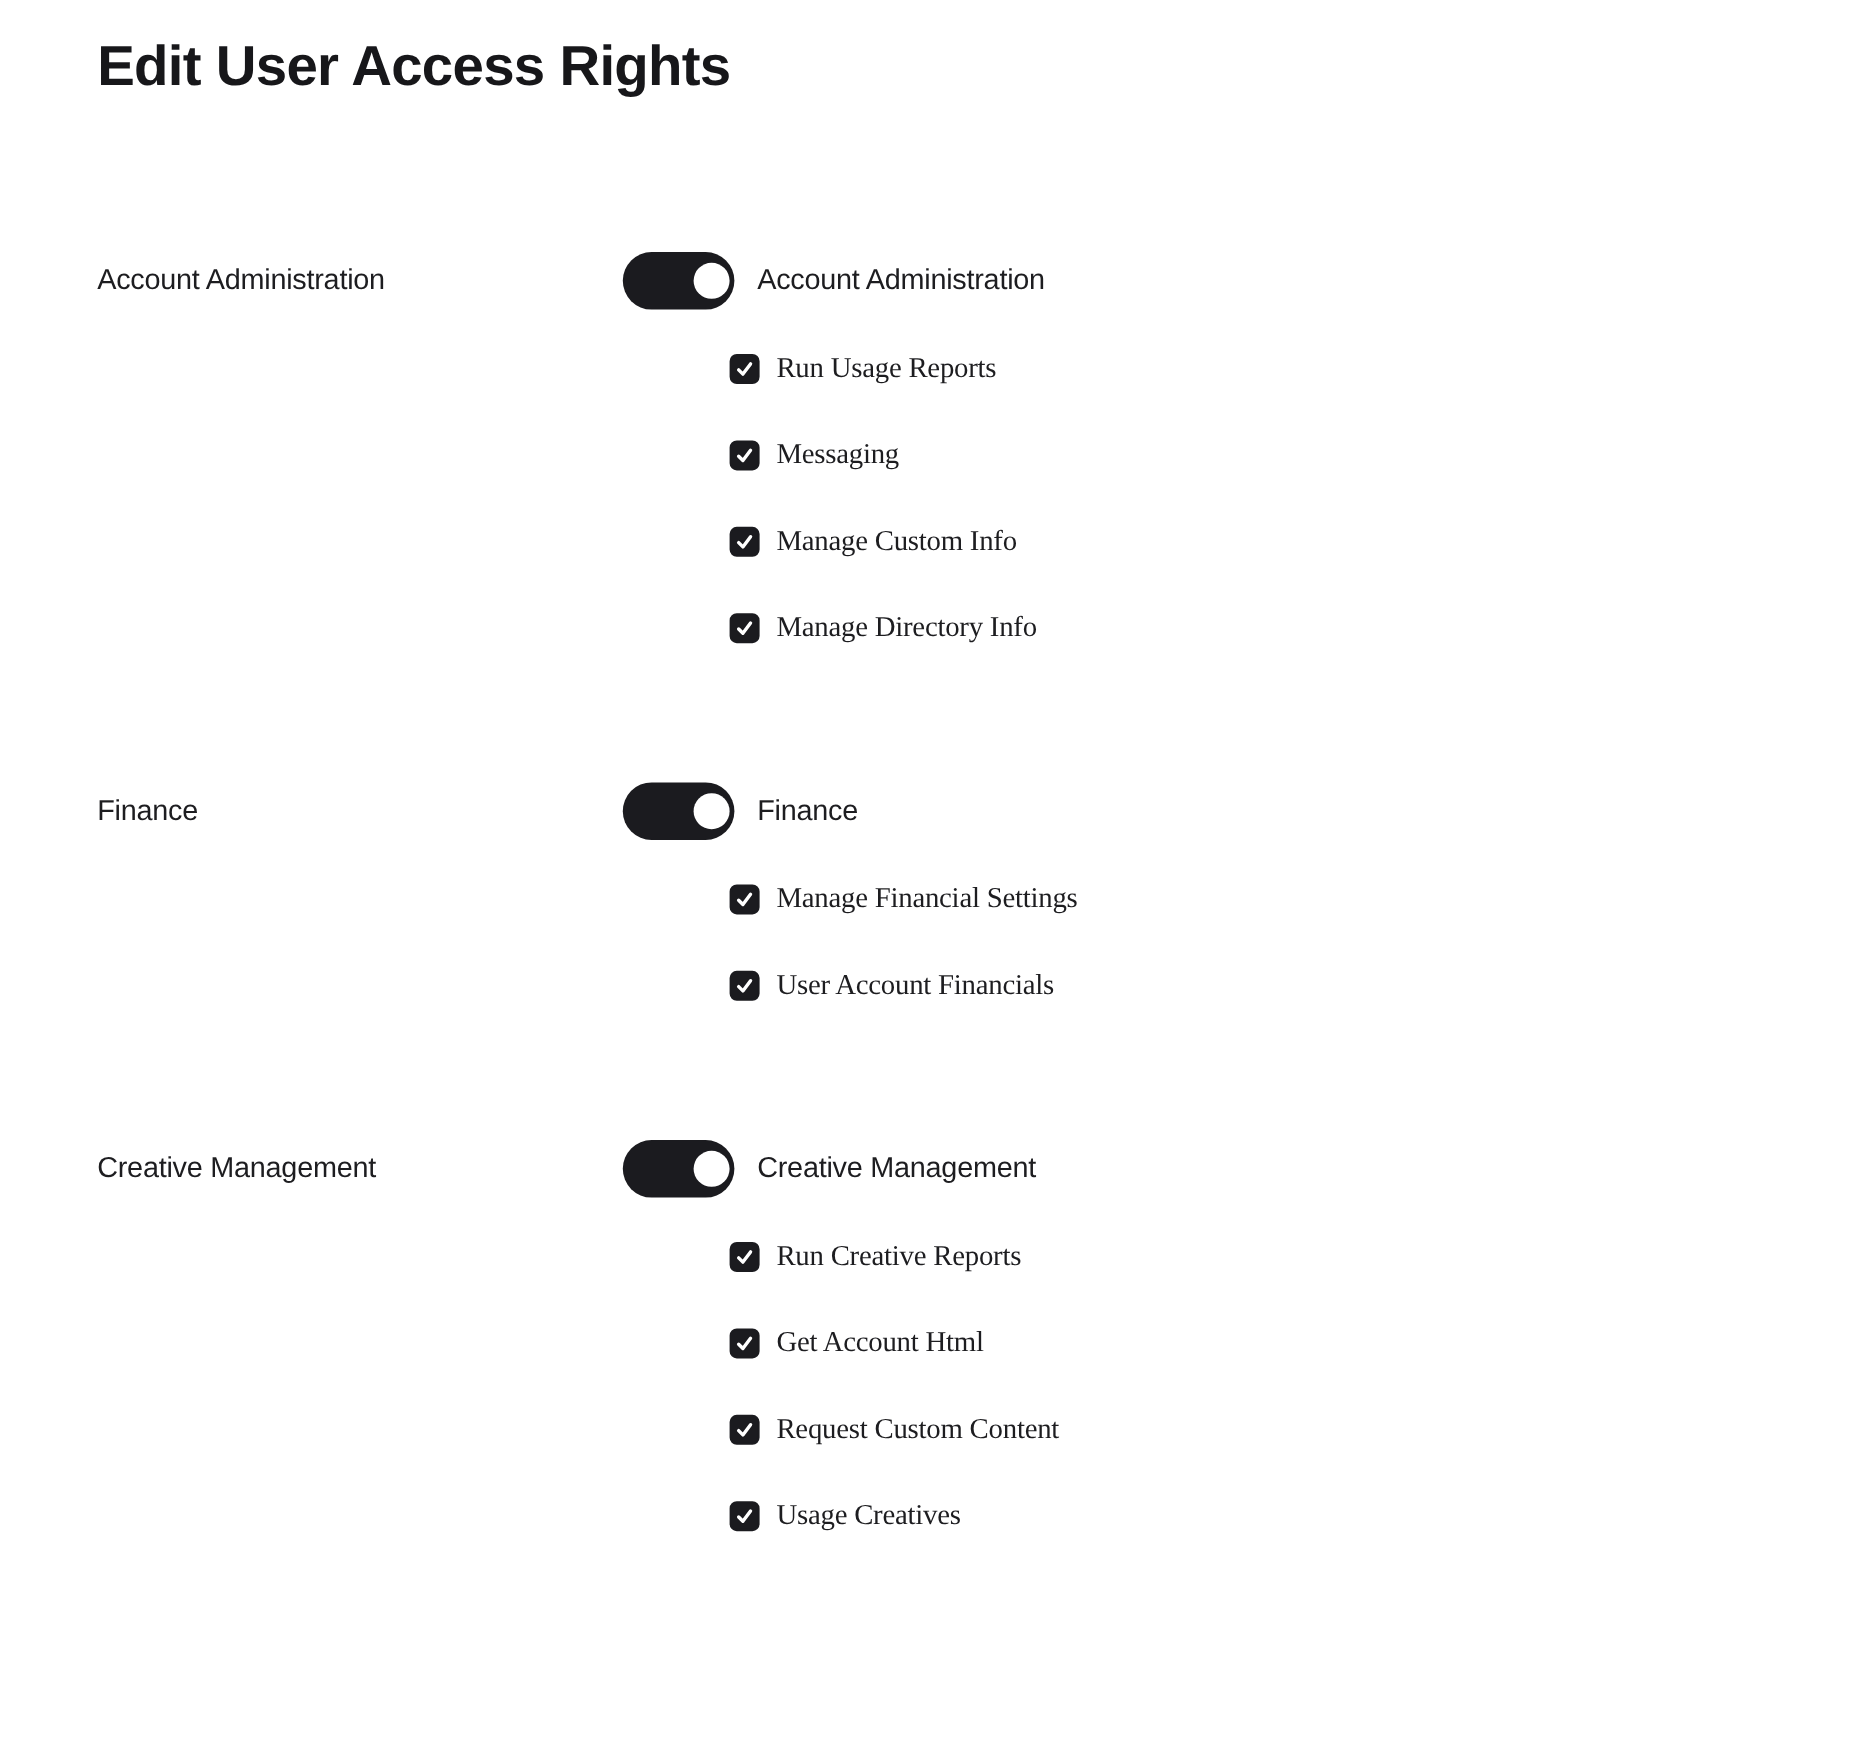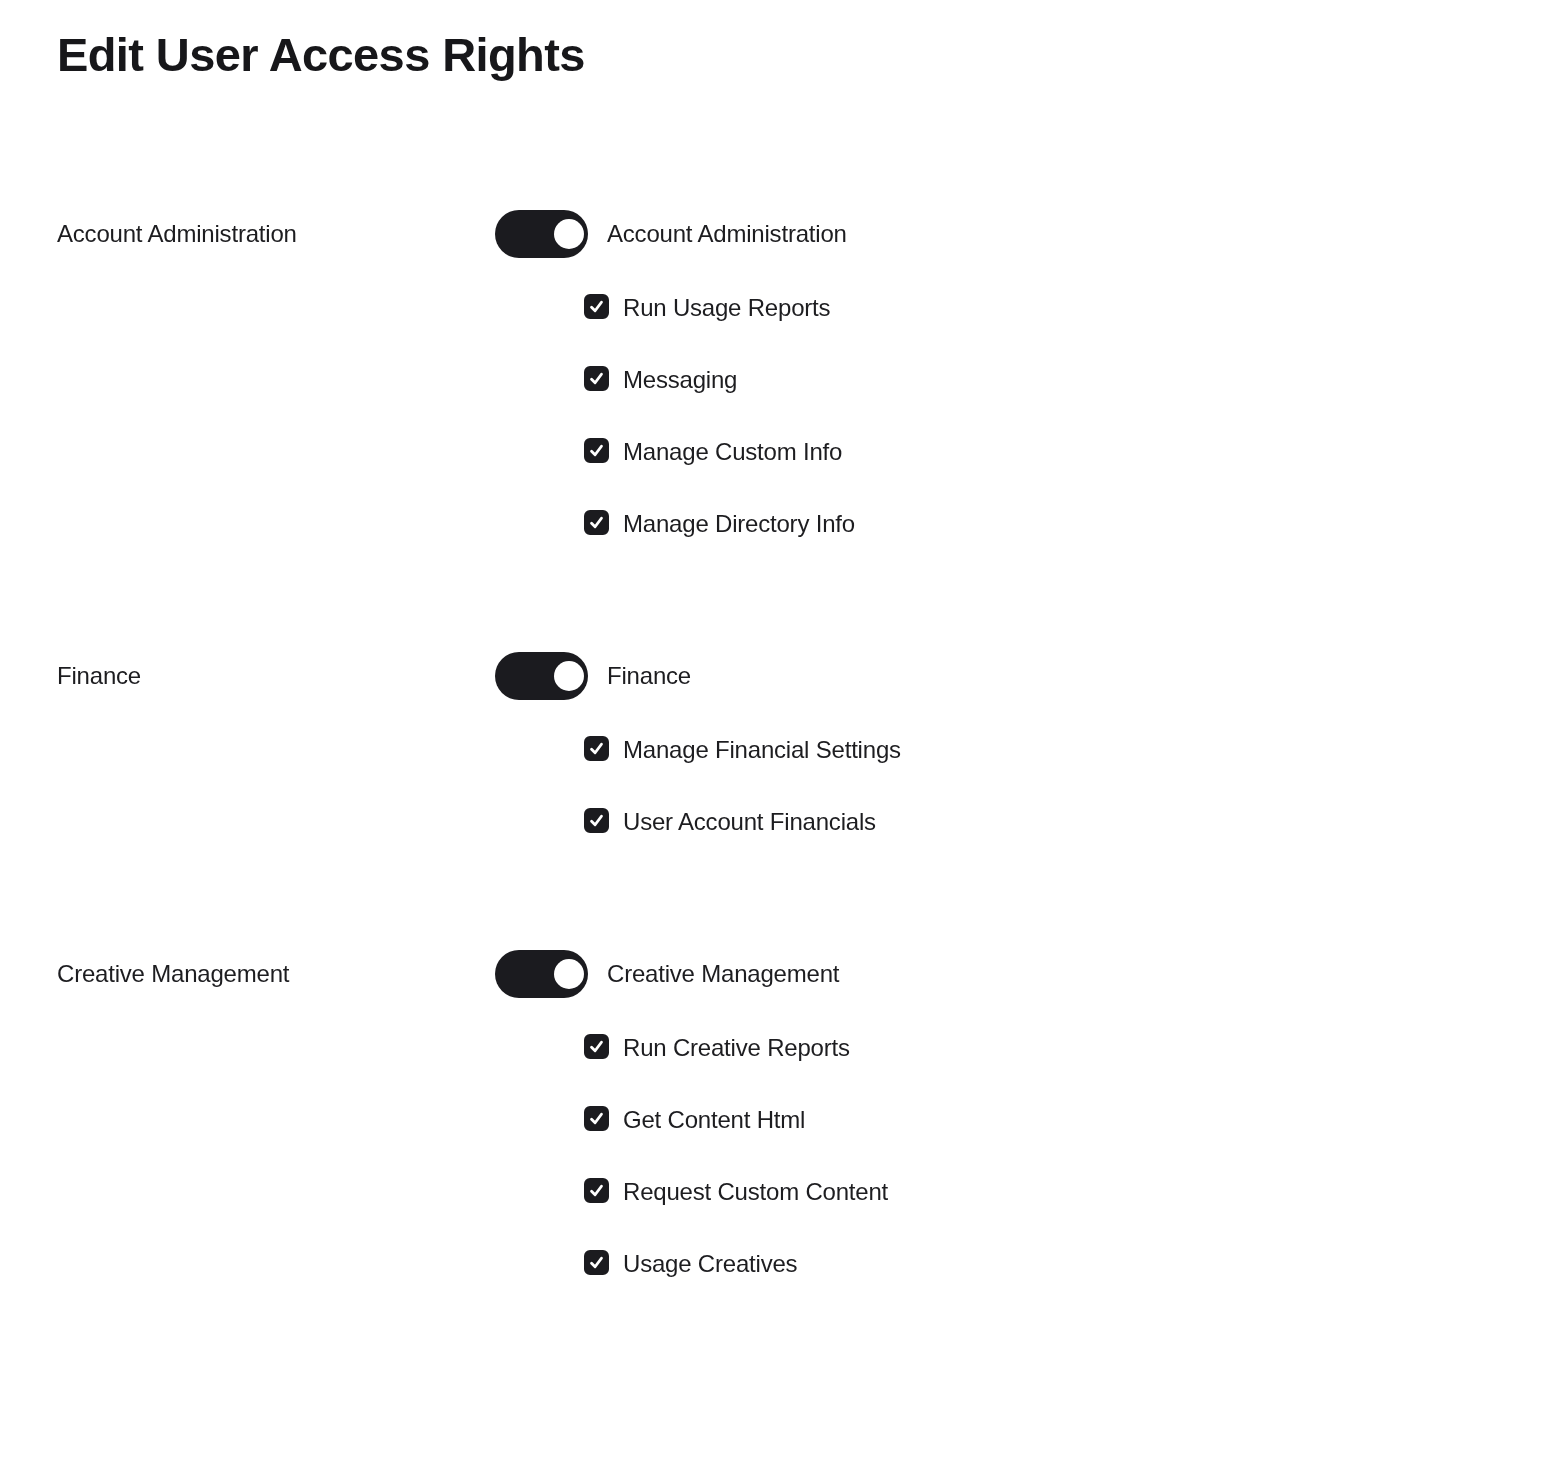--- a/index.html
+++ b/index.html
@@ -4,21 +4,21 @@
 <style>
   * { box-sizing: border-box; }
   html, body { margin: 0; padding: 0; }
   body {
     width: 1560px;
     min-height: 1462px;
     background: #ffffff;
     font-family: "Liberation Sans", "DejaVu Sans", sans-serif;
     color: #1d1d20;
   }
-  .page { padding: 28px 40px 40px 57px; }
+  .page { padding: 28px 40px 40px 81px; }
 
   h1.page-title {
     margin: 0;
     font-size: 47px;
     line-height: 1.15;
     font-weight: 800;
     letter-spacing: -0.6px;
     color: #17171a;
   }
 
@@ -75,24 +75,25 @@
     letter-spacing: -0.2px;
     white-space: nowrap;
   }
 
   .perm-list {
     margin-top: 36px;
     margin-left: 89px;
   }
   .perm-row {
     display: flex;
-    align-items: flex-start;
+    align-items: center;
     height: 26px;
     cursor: pointer;
     width: max-content;
+    font-family: Liberation Serif, serif;
   }
   .perm-row + .perm-row { margin-top: 46px; }
 
   .checkbox {
     width: 25px;
     height: 25px;
     flex: 0 0 25px;
     border-radius: 6px;
     background: #ffffff;
     border: 2px solid #1b1b1f;
@@ -220,21 +221,21 @@
     </span>
     <span class="perm-label">Run Creative Reports</span>
   </label>
 
   <label class="perm-row">
     <span class="checkbox checked" role="checkbox" aria-checked="true">
       <svg width="17" height="17" viewBox="0 0 24 24" aria-hidden="true">
         <path d="M5 13 L10 18 L19 6" fill="none" stroke="#ffffff" stroke-width="4" stroke-linecap="round" stroke-linejoin="round"></path>
       </svg>
     </span>
-    <span class="perm-label">Get Content Html</span>
+    <span class="perm-label">Get Account Html</span>
   </label>
 
 
   <label class="perm-row">
     <span class="checkbox checked" role="checkbox" aria-checked="true">
       <svg width="17" height="17" viewBox="0 0 24 24" aria-hidden="true">
         <path d="M5 13 L10 18 L19 6" fill="none" stroke="#ffffff" stroke-width="4" stroke-linecap="round" stroke-linejoin="round"></path>
       </svg>
     </span>
     <span class="perm-label">Request Custom Content</span>

